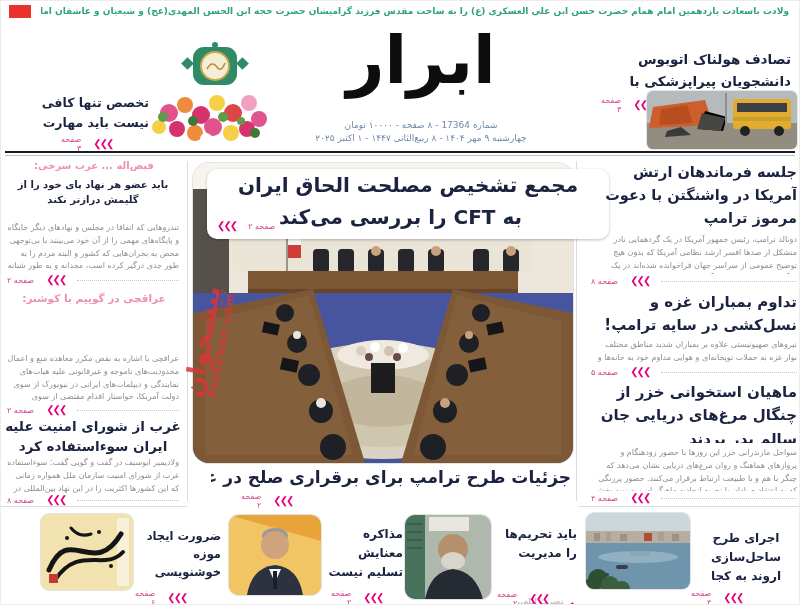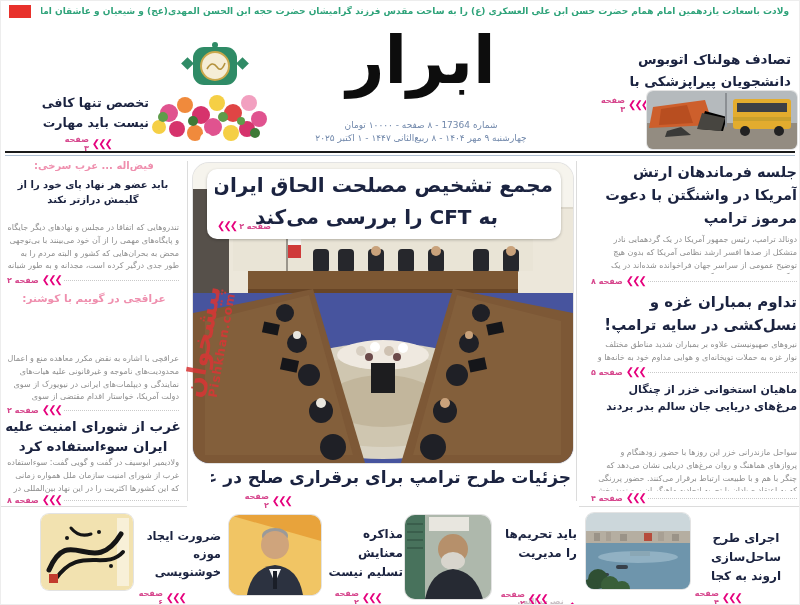--- a/index.html
+++ b/index.html
@@ -5,21 +5,21 @@
   html,body{margin:0;padding:0;background:#fff;}
   #page{
     position:relative;width:800px;height:605px;overflow:hidden;background:#fff;
     font-family:"DejaVu Sans",sans-serif;border:1px solid #ededed;box-sizing:border-box;
   }
   .abs{position:absolute;}
   .rtl{direction:rtl;}
   .headline{color:#1b2340;font-weight:bold;overflow:hidden;}
   .kicker{color:#ef8fae;font-weight:bold;overflow:hidden;}
   .body-text{color:#8d8d8d;overflow:hidden;text-align:right;line-height:1.6;}
-  .badge{display:flex;align-items:center;gap:3px;color:#d6458c;font-size:8px;font-weight:bold;}
+  .badge{display:flex;align-items:center;gap:12px;color:#d6458c;font-size:8px;font-weight:normal;}
   .badge .chev{color:#e5007d;font-size:10px;letter-spacing:-2px;line-height:1;}
   .badge .leader{flex:1;border-top:1px dotted #c9c9c9;height:0;}
   .photo{border-radius:10px;overflow:hidden;box-shadow:0 0 0 1px #e3e3e3;}
   .vdiv{width:1px;background:#dcdcdc;}
   .hdiv{height:1px;background:#dcdcdc;}
   svg{display:block;}
 </style>
 </head>
 <body>
 
@@ -209,21 +209,21 @@
       <circle cx="168" cy="188" r="5" fill="#d8cfc2"></circle>
         <circle cx="182" cy="184" r="5" fill="#fff"></circle>
       <circle cx="196" cy="188" r="5" fill="#cfc2b2"></circle>
         <circle cx="210" cy="185" r="5" fill="#fff"></circle>
       <circle cx="176" cy="194" r="4" fill="#6b4a4a"></circle>
         <circle cx="204" cy="194" r="4" fill="#6b4a4a"></circle>
       <rect x="178" y="200" width="24" height="30" fill="#1d1d1f"></rect>
     </svg>
   </div>
 
-  <div class="abs" style="left:206px;top:168px;width:354px;height:70px;background:#fff;border-radius:10px;box-shadow:0 1px 3px rgba(0,0,0,0.25);">
+  <div class="abs" style="left:206px;top:168px;width:354px;height:70px;background:#fff;border-radius:10px;box-shadow:0 1px 3px rgba(0,0,0,0.25);padding-left:48px;">
     <div class="rtl headline" style="position:absolute;left:8px;right:8px;top:4px;text-align:center;font-size:20px;white-space:nowrap;">مجمع تشخیص مصلحت الحاق ایران</div>
     <div class="rtl headline" style="position:absolute;left:8px;right:23px;top:36px;text-align:center;font-size:20px;white-space:nowrap;">به CFT را بررسی می‌کند</div>
     <div class="badge" style="position:absolute;left:10px;bottom:8px;">
       <span class="chev">❮❮❮</span>
       <span class="rtl">صفحه ۲</span>
     </div>
   </div>
 
   <div class="abs" style="left:100px;top:320px;width:220px;height:44px;transform:rotate(-80deg);transform-origin:center;text-align:center;opacity:0.85;pointer-events:none;">
     <div class="rtl" style="font-size:26px;font-weight:bold;color:#d93535;line-height:1;">پیشخوان</div>
@@ -245,21 +245,21 @@
   </div>
 
   <div class="abs rtl headline" style="left:588px;top:290px;width:208px;text-align:right;font-size:15px;line-height:1.5;height:46px;">تداوم بمباران غزه و نسل‌کشی در سایه ترامپ!</div>
   <div class="abs rtl body-text" style="left:590px;top:338px;width:206px;font-size:8px;height:26px;">نیروهای صهیونیستی علاوه بر بمباران شدید مناطق مختلف نوار غزه به حملات توپخانه‌ای و هوایی مداوم خود به خانه‌ها و پناهگاه‌های آوارگان، مجتمع‌های مسکونی و اردوگاه‌های پناهندگان ادامه دادند که شهدا و مجروحان...</div>
   <div class="abs badge" style="left:590px;top:366px;width:206px;">
     <span class="rtl">صفحه ۵</span>
     <span class="chev">❮❮❮</span>
     <span class="leader"></span>
   </div>
 
-  <div class="abs rtl headline" style="left:588px;top:380px;width:208px;text-align:right;font-size:11px;line-height:1.55;height:62px;">ماهیان استخوانی خزر از چنگال مرغ‌های دریایی جان سالم بدر بردند</div>
+  <div class="abs rtl headline" style="left:588px;top:380px;width:208px;text-align:right;font-size:15px;line-height:1.55;height:62px;">ماهیان استخوانی خزر از چنگال مرغ‌های دریایی جان سالم بدر بردند</div>
   <div class="abs rtl body-text" style="left:590px;top:446px;width:206px;font-size:8px;height:44px;">سواحل مازندرانی خزر این روزها با حضور زودهنگام و پروازهای هماهنگ و روان مرغ‌های دریایی نشان می‌دهد که چنگر با هم و با طبیعت ارتباط برقرار می‌کنند. حضور پررنگی که به اعتقاد صیادان با تجربه اتحادیه ماهیگیران پره نوید بخش فراوانی صید ماهیان استخوانی، کفال...</div>
   <div class="abs badge" style="left:590px;top:492px;width:206px;">
     <span class="rtl">صفحه ۴</span>
     <span class="chev">❮❮❮</span>
     <span class="leader"></span>
   </div>
 
   <div class="abs photo" style="left:585px;top:512px;width:104px;height:76px;border-radius:8px;">
     <svg width="104" height="76" viewBox="0 0 104 76">
       <rect width="104" height="76" fill="#ccd7db"></rect>

